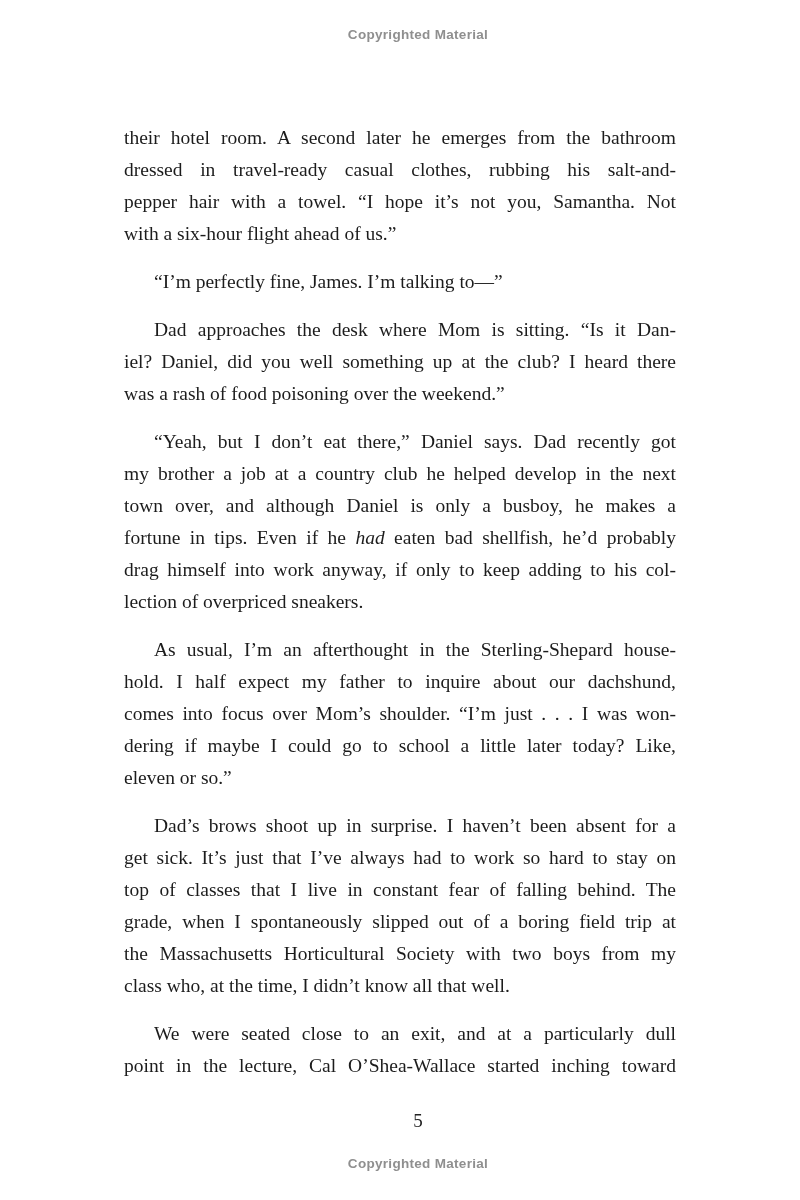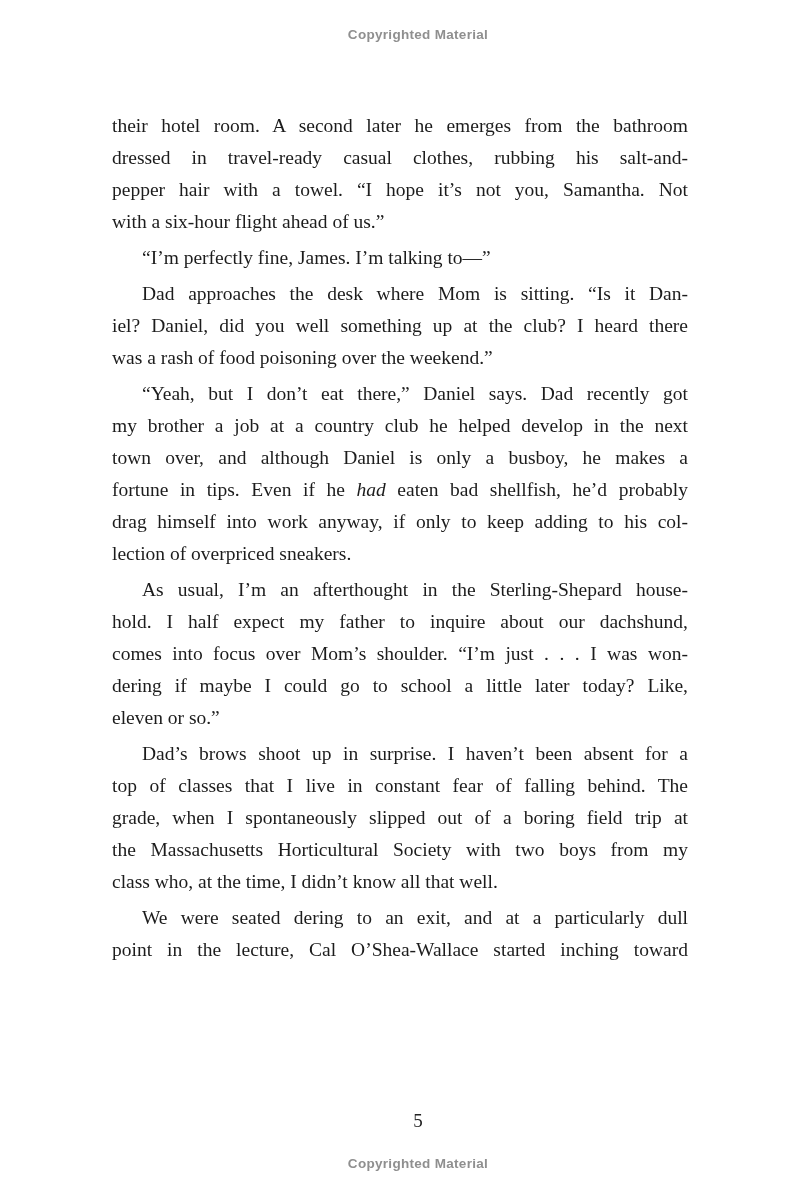--- a/index.html
+++ b/index.html
@@ -31,21 +31,21 @@
   .copyright-bottom { top: 1156px; }
   .text-block {
     position: absolute;
     left: 108px;
     top: 106px;
     width: 584px;
     color: #1c1c1c;
     font-size: 19.5px;
     line-height: 32px;
   }
-  .paragraph { margin: 4px; padding: 0; }
+  .paragraph { margin: 16px; padding: 0; }
   .line {
     text-align: justify;
     text-align-last: justify;
   }
   .line-last {
     text-align: left;
     text-align-last: left;
   }
   .line-indent { text-indent: 30px; }
   .italic { font-style: italic; }
@@ -91,27 +91,28 @@
       </div>
       <div class="paragraph">
         <div class="line line-indent"><span>As usual, I’m an afterthought in the Sterling-Shepard house-</span></div>
         <div class="line"><span>hold. I half expect my father to inquire about our dachshund,</span></div>
         <div class="line"><span>comes into focus over Mom’s shoulder. “I’m just . . . I was won-</span></div>
         <div class="line"><span>dering if maybe I could go to school a little later today? Like,</span></div>
         <div class="line line-last"><span>eleven or so.”</span></div>
       </div>
       <div class="paragraph">
         <div class="line line-indent"><span>Dad’s brows shoot up in surprise. I haven’t been absent for a</span></div>
+        <div class="line"><span>get sick. It’s just that I’ve always had to work so hard to stay on</span></div>
         <div class="line"><span>top of classes that I live in constant fear of falling behind. The</span></div>
         <div class="line"><span>grade, when I spontaneously slipped out of a boring field trip at</span></div>
         <div class="line"><span>the Massachusetts Horticultural Society with two boys from my</span></div>
         <div class="line line-last"><span>class who, at the time, I didn’t know all that well.</span></div>
       </div>
       <div class="paragraph">
-        <div class="line line-indent"><span>We were seated dering to an exit, and at a particularly dull</span></div>
+        <div class="line line-indent"><span>We were seated close to an exit, and at a particularly dull</span></div>
         <div class="line"><span>point in the lecture, Cal O’Shea-Wallace started inching toward</span></div>
       </div>
     </div>
 
   <div class="page-number">5</div>
 
   <div class="copyright-notice copyright-bottom">Copyrighted Material</div>
 </div>
 
 </body></html>

